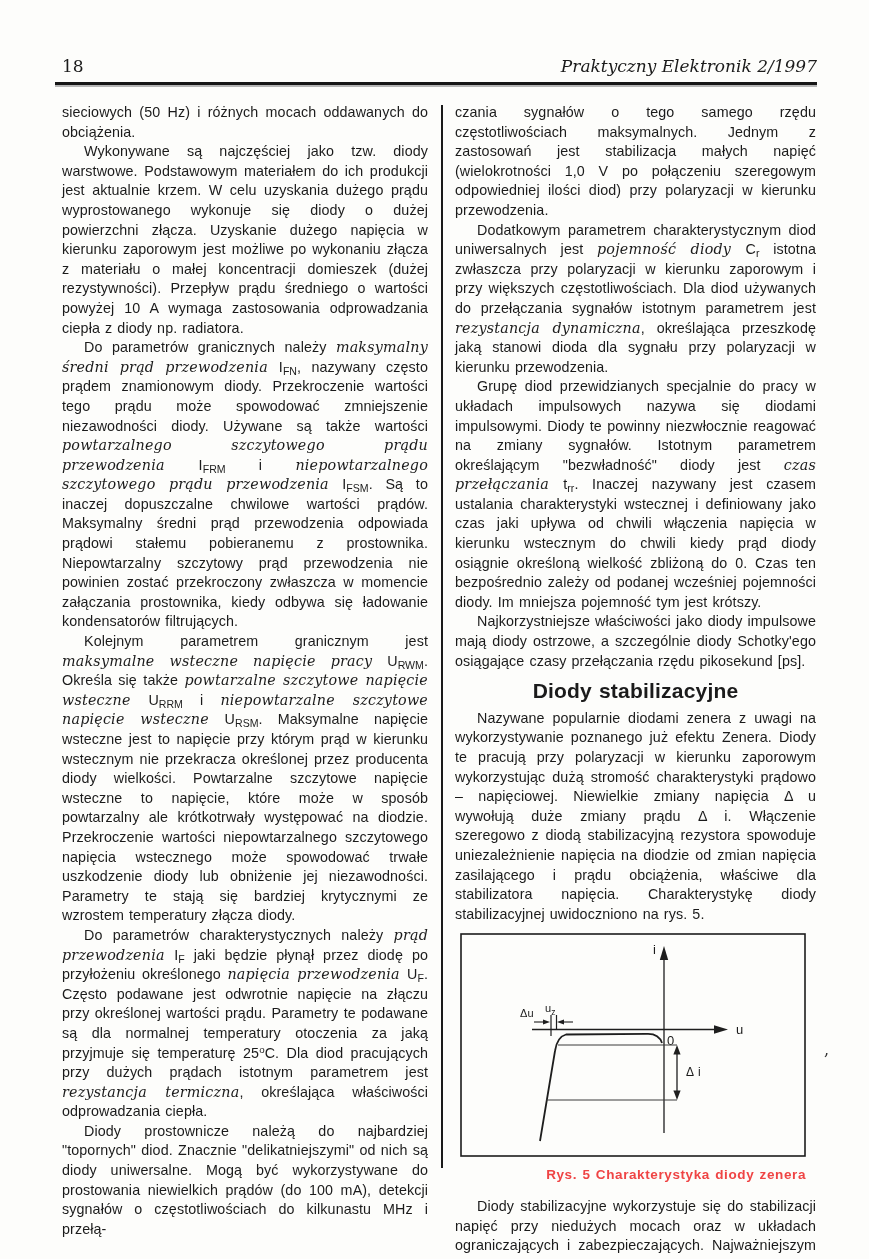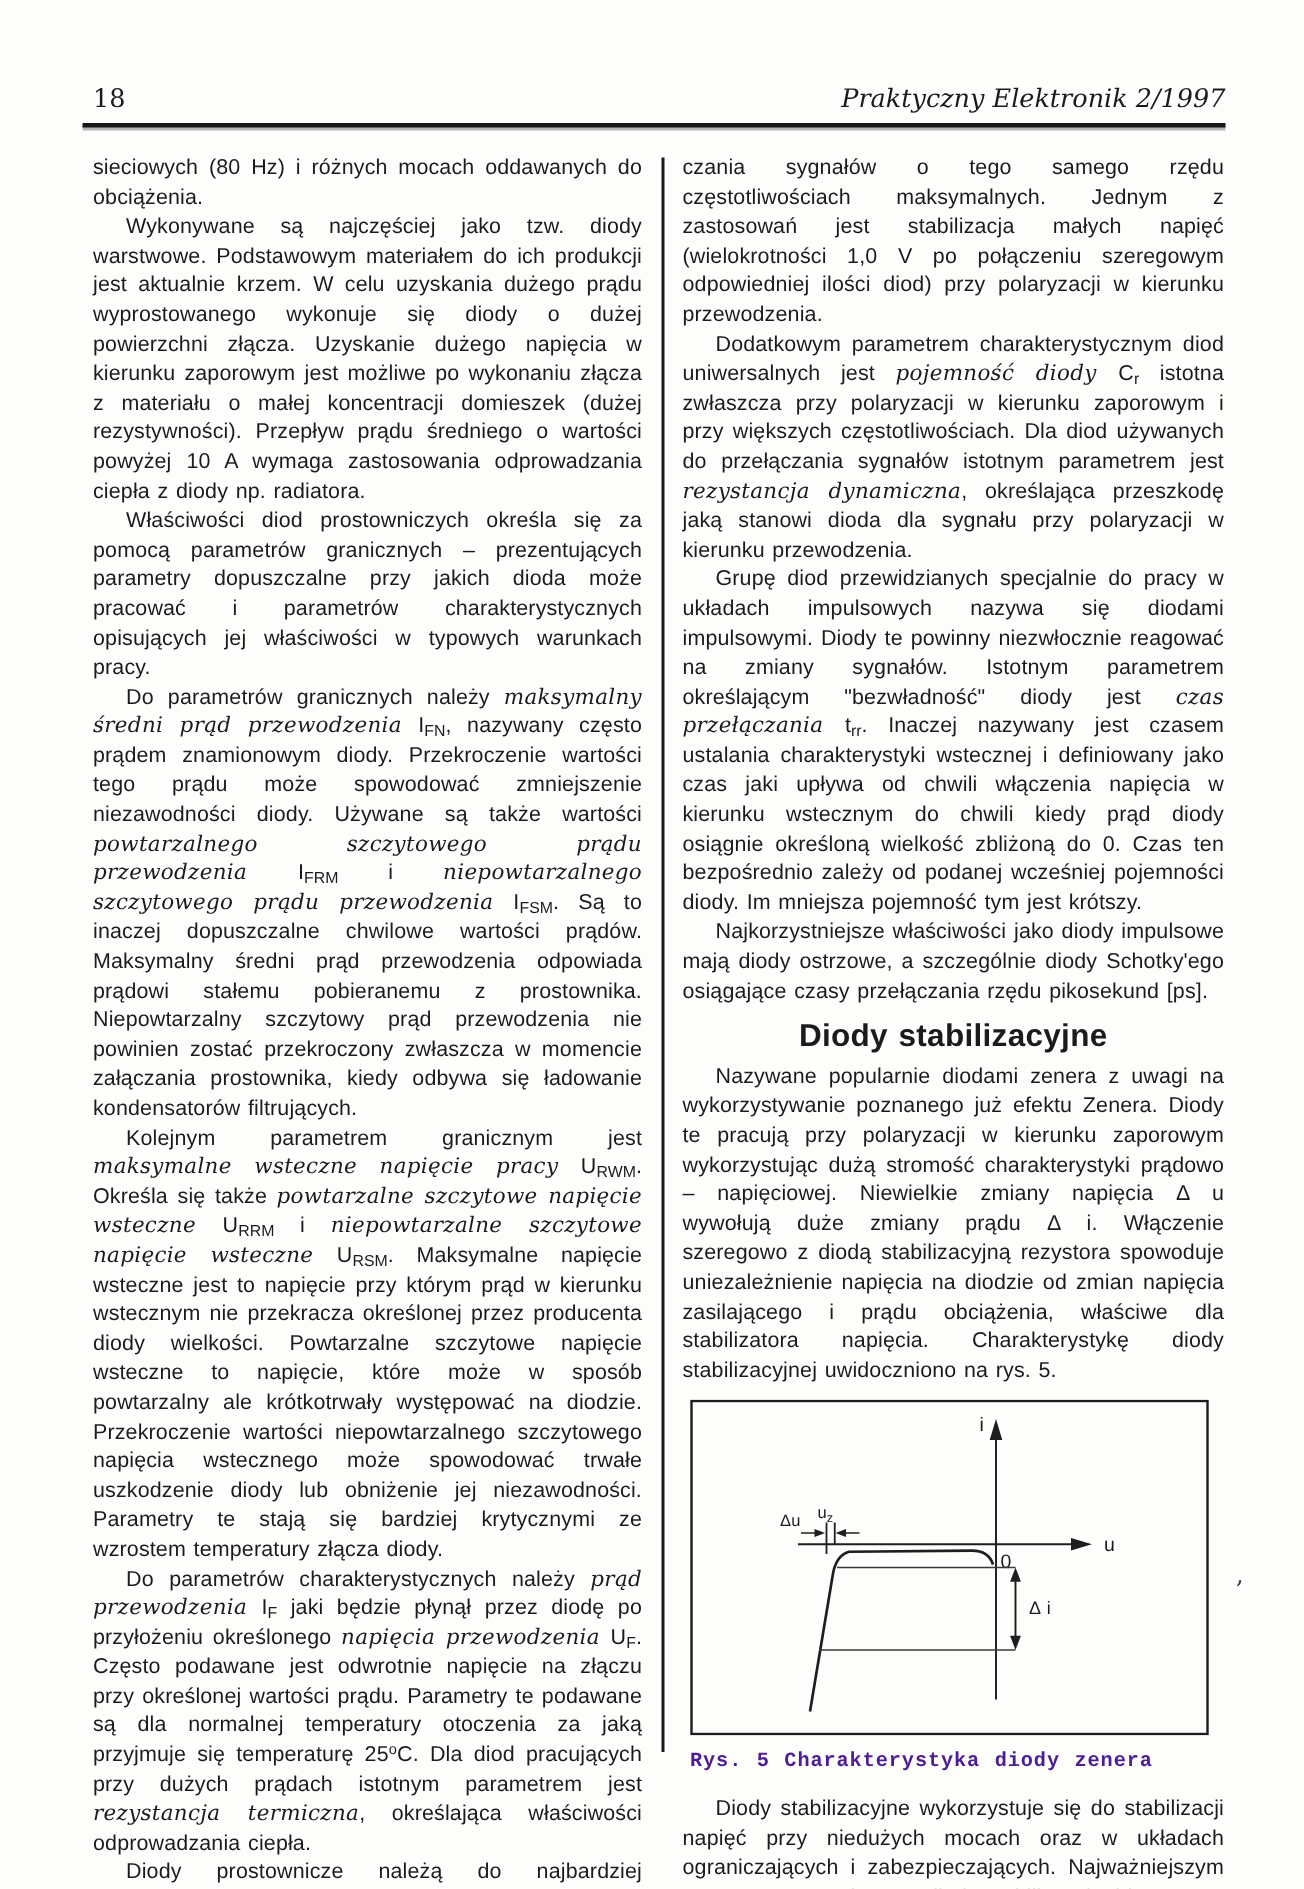--- a/index.html
+++ b/index.html
@@ -32,22 +32,22 @@
   p.para.noindent{text-indent:0;}
   .it{font-family:"DejaVu Serif",serif;font-style:italic;letter-spacing:0.2px;margin-top:24px;}
   sub{font-size:0.74em;vertical-align:-0.28em;line-height:0;letter-spacing:0;}
   sup{font-size:0.68em;vertical-align:0.5em;line-height:0;}
   h3.section-heading{
     font-size:21px;font-weight:bold;margin:10px 0 8px 0;text-align:center;letter-spacing:0.2px;
   }
   .figure-block{margin:9px 0 12px 5px;width:346px;}
   .fig-frame{display:block;}
   .fig-caption{
-    width:346px;text-align:left;margin-top:8px;
-    font-family:Liberation Mono, monospace;font-weight:bold;font-size:13.5px;letter-spacing:0.6px;color:#4c1d95;
+    width:346px;text-align:right;margin-top:8px;
+    font-family:Liberation Sans, sans-serif;font-weight:bold;font-size:13.5px;letter-spacing:0.6px;color:#ef4444;
   }
   .stray-mark{
     position:absolute;left:824px;top:1040px;font-size:16px;color:#333;
     font-family:"DejaVu Serif",serif;
   }
   svg text{font-family:"Liberation Sans",sans-serif;fill:#1b1b1b;}
   .plotline{stroke:#1e1e1e;fill:none;}
   .thinline{stroke:#3a3a3a;fill:none;stroke-width:1;}
   .arrowhead{fill:#1e1e1e;stroke:none;}
 </style>
@@ -55,23 +55,22 @@
 <body>
 
 <div class="page">
 
   <div class="header-num">18</div>
   <div class="header-journal">Praktyczny Elektronik 2/1997</div>
   <div class="header-rule"></div>
   <div class="col-divider"></div>
 
   <div class="col col-left">
-    <p class="para noindent"><span>sieciowych (80 Hz) i różnych mocach oddawanych do obciążenia.</span></p>
+    <p class="para noindent"><span>sieciowych (50 Hz) i różnych mocach oddawanych do obciążenia.</span></p>
     <p class="para"><span>Wykonywane są najczęściej jako tzw. diody warstwowe. Podstawowym materiałem do ich produkcji jest aktualnie krzem. W celu uzyskania dużego prądu wyprostowanego wykonuje się diody o dużej powierzchni złącza. Uzyskanie dużego napięcia w kierunku zaporowym jest możliwe po wykonaniu złącza z materiału o małej koncentracji domieszek (dużej rezystywności). Przepływ prądu średniego o wartości powyżej 10 A wymaga zastosowania odprowadzania ciepła z diody np. radiatora.</span></p>
-    <p class="para"><span>Właściwości diod prostowniczych określa się za pomocą parametrów granicznych – prezentujących parametry dopuszczalne przy jakich dioda może pracować i parametrów charakterystycznych opisujących jej właściwości w typowych warunkach pracy.</span></p>
     <p class="para"><span>Do parametrów granicznych należy </span><span class="it">maksymalny średni prąd przewodzenia </span><span>I</span><sub>FN</sub><span>, nazywany często prądem znamionowym diody. Przekroczenie wartości tego prądu może spowodować zmniejszenie niezawodności diody. Używane są także wartości </span><span class="it">powtarzalnego szczytowego prądu przewodzenia </span><span>I</span><sub>FRM</sub><span> i </span><span class="it">niepowtarzalnego szczytowego prądu przewodzenia </span><span>I</span><sub>FSM</sub><span>. Są to inaczej dopuszczalne chwilowe wartości prądów. Maksymalny średni prąd przewodzenia odpowiada prądowi stałemu pobieranemu z prostownika. Niepowtarzalny szczytowy prąd przewodzenia nie powinien zostać przekroczony zwłaszcza w momencie załączania prostownika, kiedy odbywa się ładowanie kondensatorów filtrujących.</span></p>
     <p class="para"><span>Kolejnym parametrem granicznym jest </span><span class="it">maksymalne wsteczne napięcie pracy </span><span>U</span><sub>RWM</sub><span>. Określa się także </span><span class="it">powtarzalne szczytowe napięcie wsteczne </span><span>U</span><sub>RRM</sub><span> i </span><span class="it">niepowtarzalne szczytowe napięcie wsteczne </span><span>U</span><sub>RSM</sub><span>. Maksymalne napięcie wsteczne jest to napięcie przy którym prąd w kierunku wstecznym nie przekracza określonej przez producenta diody wielkości. Powtarzalne szczytowe napięcie wsteczne to napięcie, które może w sposób powtarzalny ale krótkotrwały występować na diodzie. Przekroczenie wartości niepowtarzalnego szczytowego napięcia wstecznego może spowodować trwałe uszkodzenie diody lub obniżenie jej niezawodności. Parametry te stają się bardziej krytycznymi ze wzrostem temperatury złącza diody.</span></p>
     <p class="para"><span>Do parametrów charakterystycznych należy </span><span class="it">prąd przewodzenia </span><span>I</span><sub>F</sub><span> jaki będzie płynął przez diodę po przyłożeniu określonego </span><span class="it">napięcia przewodzenia </span><span>U</span><sub>F</sub><span>. Często podawane jest odwrotnie napięcie na złączu przy określonej wartości prądu. Parametry te podawane są dla normalnej temperatury otoczenia za jaką przyjmuje się temperaturę 25</span><sup>o</sup><span>C. Dla diod pracujących przy dużych prądach istotnym parametrem jest </span><span class="it">rezystancja termiczna</span><span>, określająca właściwości odprowadzania ciepła.</span></p>
     <p class="para"><span>Diody prostownicze należą do najbardziej "topornych" diod. Znacznie "delikatniejszymi" od nich są diody uniwersalne. Mogą być wykorzystywane do prostowania niewielkich prądów (do 100 mA), detekcji sygnałów o częstotliwościach do kilkunastu MHz i przełą-</span></p>
   </div>
 
   <div class="col col-right">
     <p class="para noindent"><span>czania sygnałów o tego samego rzędu częstotliwościach maksymalnych. Jednym z zastosowań jest stabilizacja małych napięć (wielokrotności 1,0 V po połączeniu szeregowym odpowiedniej ilości diod) przy polaryzacji w kierunku przewodzenia.</span></p>
     <p class="para"><span>Dodatkowym parametrem charakterystycznym diod uniwersalnych jest </span><span class="it">pojemność diody </span><span>C</span><sub>r</sub><span> istotna zwłaszcza przy polaryzacji w kierunku zaporowym i przy większych częstotliwościach. Dla diod używanych do przełączania sygnałów istotnym parametrem jest </span><span class="it">rezystancja dynamiczna</span><span>, określająca przeszkodę jaką stanowi dioda dla sygnału przy polaryzacji w kierunku przewodzenia.</span></p>
     <p class="para"><span>Grupę diod przewidzianych specjalnie do pracy w układach impulsowych nazywa się diodami impulsowymi. Diody te powinny niezwłocznie reagować na zmiany sygnałów. Istotnym parametrem określającym "bezwładność" diody jest </span><span class="it">czas przełączania </span><span>t</span><sub>rr</sub><span>. Inaczej nazywany jest czasem ustalania charakterystyki wstecznej i definiowany jako czas jaki upływa od chwili włączenia napięcia w kierunku wstecznym do chwili kiedy prąd diody osiągnie określoną wielkość zbliżoną do 0. Czas ten bezpośrednio zależy od podanej wcześniej pojemności diody. Im mniejsza pojemność tym jest krótszy.</span></p>

